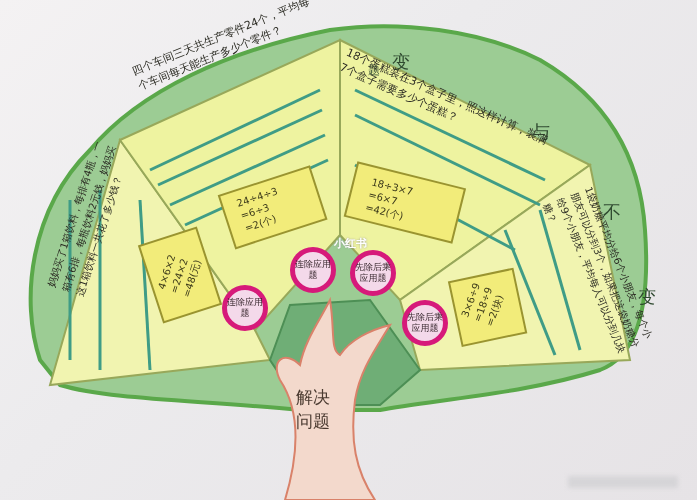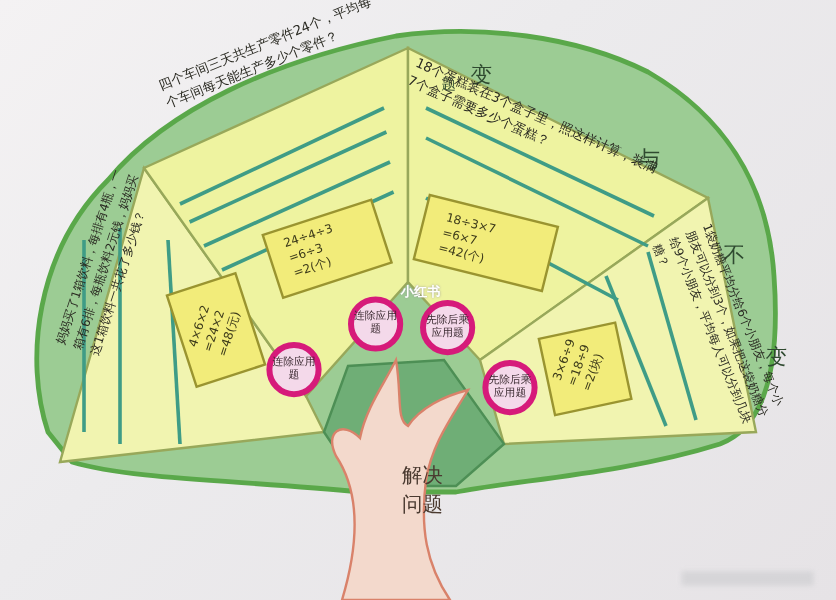--- a/index.html
+++ b/index.html
@@ -87,18 +87,18 @@
   <div class="circle" style="left:290px;top:247px;">
     <span>连除应用题</span>
     </div>
   <div class="circle" style="left:350px;top:250px;">
     <span>先除后乘应用题</span>
     </div>
   <div class="circle" style="left:402px;top:300px;">
     <span>先除后乘应用题</span>
     </div>
 
-  <div class="trunk-text" style="left:296px;top:385px;margin-left:39px;">解决
+  <div class="trunk-text" style="left:296px;top:385px;">解决
 问题</div>
 
   <span class="wm" style="left:334px;top:236px;">小红书</span>
   <div class="wm-blur"></div>
 </div>
 
 </body></html>

